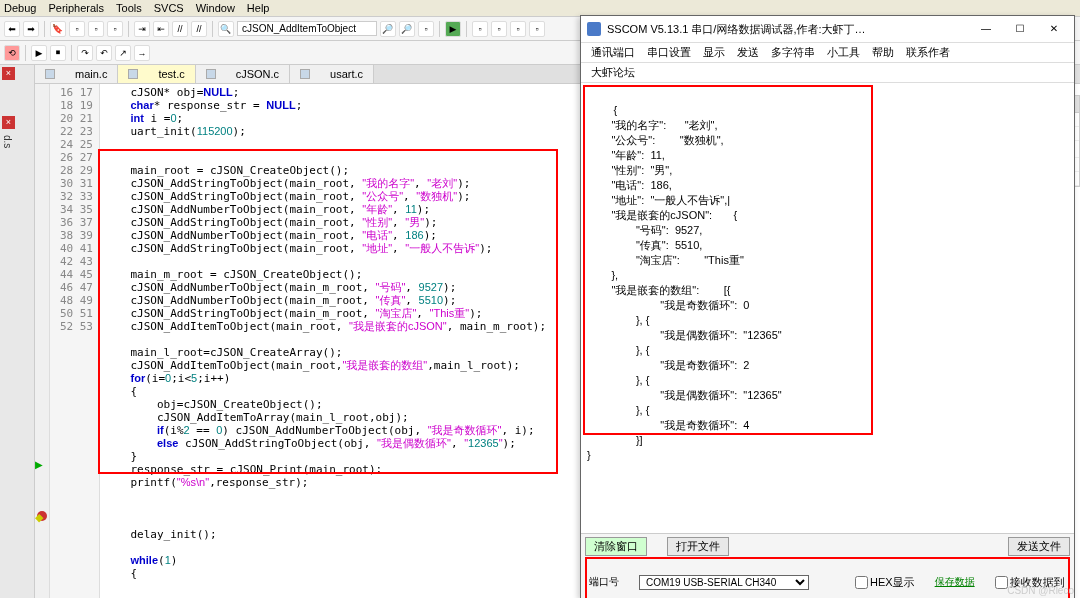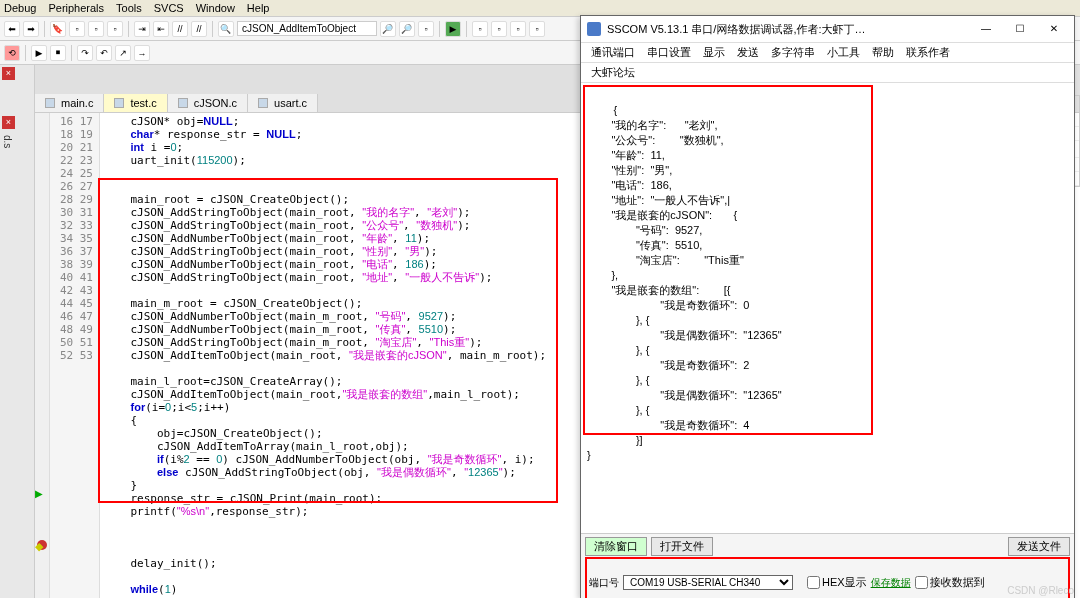--- a/index.html
+++ b/index.html
@@ -9,21 +9,21 @@
 .toolbar { background:#f5f5f5; padding:2px 4px; border-bottom:1px solid #ccc; display:flex; gap:3px; align-items:center; height:24px; }
 .tb-btn { width:16px; height:16px; border:1px solid #ddd; background:#fff; border-radius:2px; display:flex; align-items:center; justify-content:center; font-size:9px; }
 .tb-sep { width:1px; height:16px; background:#ccc; margin:0 2px; }
 .tb-combo { background:#fff; border:1px solid #ccc; padding:1px 4px; width:140px; font-size:10px; }
 .main-area { display:flex; height:545px; }
 .left-panel { width:35px; background:#e8e8e8; border-right:1px solid #ccc; }
 .left-x { background:#cc3333; color:#fff; width:13px; height:13px; text-align:center; line-height:13px; font-size:9px; margin:2px; }
 .left-tab { writing-mode:vertical-lr; padding:4px 2px; font-size:10px; color:#333; }
 .edit-area { flex:1; display:flex; flex-direction:column; background:#fff; }
 .tabs { display:flex; background:#e0e0e0; border-bottom:1px solid #ccc; }
-.tab { padding:3px 10px; border-right:1px solid #ccc; background:#f0f0f0; display:flex; align-items:center; gap:6px; font-size:10px;margin-top:29px; }
+.tab { padding:3px 10px; border-right:1px solid #ccc; background:#f0f0f0; display:flex; align-items:center; gap:20px; font-size:10px; }
 .tab.active { background:#fffbcc; }
 .tab .ico { width:10px; height:10px; background:#e8e8e8; border:1px solid #aaa; }
 .tab .ico.c { background:#c8d8e8; }
 .tab .ico.s { background:#e8d8c8; }
 .code-box { flex:1; display:flex; overflow:hidden; position:relative; }
 .gutter { width:50px; background:#f5f5f5; border-right:1px solid #ddd; text-align:right; padding-right:6px; color:#888; font-family:Consolas,monospace; font-size:11px; line-height:13px; padding-top:2px; }
 .code { flex:1; font-family:Consolas,monospace; font-size:11px; line-height:13px; white-space:pre; padding:2px 4px; color:#000; position:relative; }
 .kw { color:#0000cc; font-weight:bold; }
 .str { color:#cc00cc; }
 .num { color:#008080; }
@@ -36,21 +36,21 @@
 .sscom { position:absolute; top:15px; right:5px; width:495px; height:583px; background:#fff; border:1px solid #666; box-shadow:-2px 2px 6px rgba(0,0,0,.2); }
 .ss-title { background:#fff; padding:4px 6px; display:flex; align-items:center; gap:6px; border-bottom:1px solid #ddd; }
 .ss-title .ico { width:14px; height:14px; background:#4a7ac8; border-radius:2px; }
 .ss-title .txt { flex:1; font-size:11px; }
 .ss-title .win-btn { width:28px; height:18px; text-align:center; line-height:18px; font-size:10px; }
 .ss-menu { display:flex; padding:2px 4px; border-bottom:1px solid #ddd; font-size:11px; gap:0; }
 .ss-menu span { padding:0 6px; }
 .ss-body { padding:6px; font-family:Consolas,SimSun,monospace; font-size:11px; line-height:14px; white-space:pre; position:relative; height:450px; overflow:hidden; }
 .ss-annot { position:absolute; border:2px solid red; }
 .ss-bot { border-top:1px solid #ccc; padding:2px 4px; background:#f5f5f5; }
-.ss-row { display:flex; align-items:flex-end; gap:4px; padding:1px 0; }
+.ss-row { display:flex; align-items:flex-start; gap:20px; padding:1px 0; }
 .ss-btn { background:#e8e8e8; border:1px solid #999; padding:1px 8px; font-size:11px; }
 .ss-btn.green { background:#d0ffd0; }
 .ss-combo { background:#fff; border:1px solid #666; padding:0 2px; font-size:10px; flex:1; max-width:170px; }
 .ss-label { font-size:10px; }
 .ss-chk { font-size:10px; display:flex; align-items:center; gap:2px; }
 .ss-link { color:#008000; text-decoration:underline; font-size:10px; }
 .ss-blue { color:#0000cc; text-decoration:underline; font-size:12px; }
 
 
 .data-panel { position:absolute; right:0; top:95px; width:50px; background:#fff; border:1px solid #ccc; }

